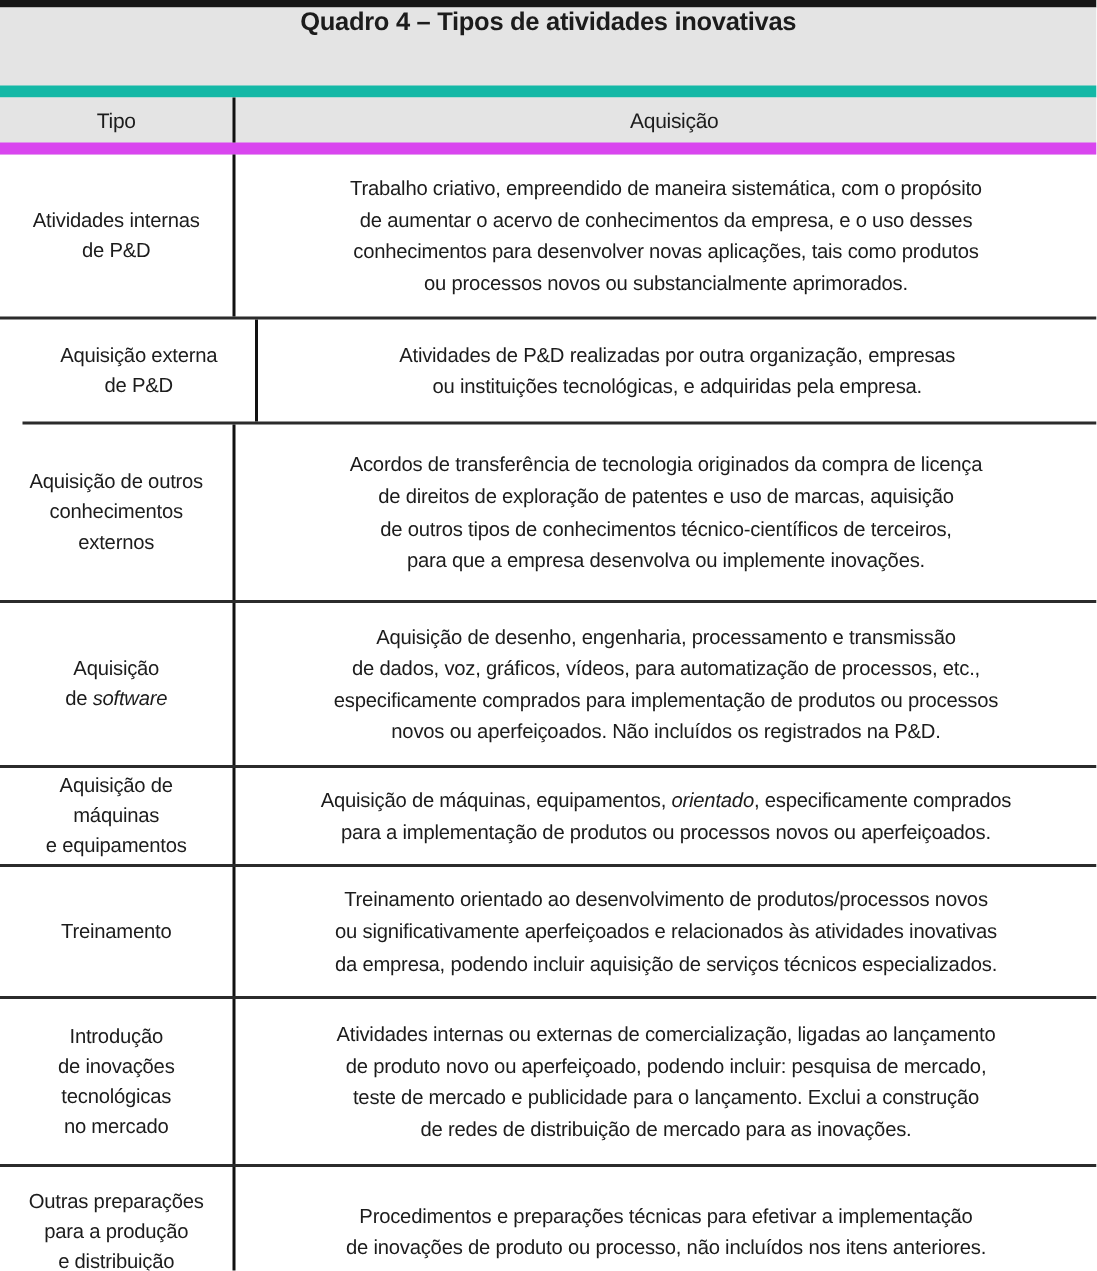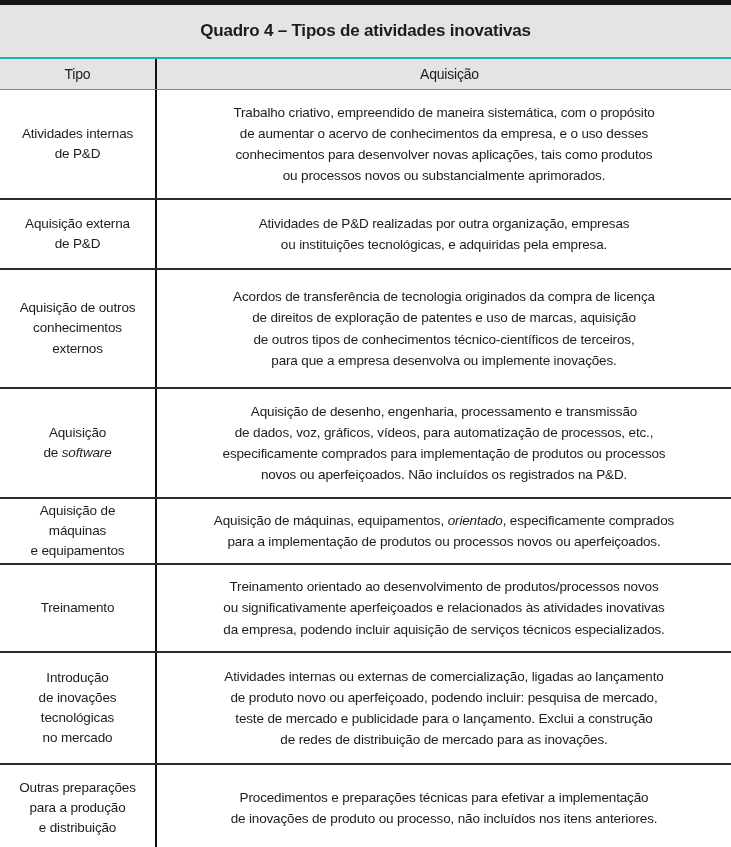--- a/index.html
+++ b/index.html
@@ -1,37 +1,37 @@
 <!DOCTYPE html>
 <html lang="pt-BR"><head>
 <meta charset="utf-8">
 <style>
   html,body{margin:0;padding:0;background:#ffffff;}
   body{width:731px;height:847px;overflow:hidden;
        font-family:"Liberation Sans","DejaVu Sans",sans-serif;
        color:#1c1c1c;-webkit-font-smoothing:antialiased;}
   .quadro{width:731px;box-sizing:border-box;border-top:5px solid #161616;border-bottom:5px solid #161616;}
-  .title-row{background:#e4e4e4;height:52px;display:flex;align-items:center;justify-content:center;
-             border-bottom:2px solid #14b8a6;}
+  .title-row{background:#e4e4e4;height:52px;display:flex;align-items:flex-start;justify-content:center;
+             border-bottom:8px solid #14b8a6;}
   .title-row .t{font-weight:bold;font-size:17px;letter-spacing:-0.2px;}
-  .head-row{background:#e4e4e4;height:30px;display:flex;border-bottom:1px solid #d946ef;gap:11px;}
+  .head-row{background:#e4e4e4;height:30px;display:flex;border-bottom:8px solid #d946ef;gap:11px;}
   .head-row .c{display:flex;align-items:center;justify-content:center;font-size:14px;letter-spacing:-0.2px;}
   .col-tipo{width:157px;box-sizing:border-box;border-right:2px solid #111;flex:none;}
   .col-def{flex:1;}
   .row{display:flex;border-bottom:2px solid #2b2b2b;}
   .tbody .row:last-child{border-bottom:none;}
   .cell{display:flex;align-items:center;justify-content:center;text-align:center;box-sizing:border-box;}
   .cell.tipo{width:157px;border-right:2px solid #111;flex:none;padding:0 6px;}
   .cell.def{flex:1;padding:0 14px;}
   .txt{white-space:pre-line;font-size:13.5px;line-height:1.56;letter-spacing:-0.15px;}
   .cell.tipo .txt{line-height:1.5;}
   .txt i{}
   
   .tbody .row:nth-child(1){height:108px;}
-  .tbody .row:nth-child(2){height:68px;}
+  .tbody .row:nth-child(2){height:68px;margin-left:15px;}
   .tbody .row:nth-child(3){height:117px;justify-content:flex-end;}
   .tbody .row:nth-child(4){height:108px;}
   .tbody .row:nth-child(5){height:64px;}
   .tbody .row:nth-child(6){height:86px;}
   .tbody .row:nth-child(7){height:110px;justify-content:flex-end;}
   .tbody .row:nth-child(8){height:86px;}
 </style>
 </head>
 <body>
 

